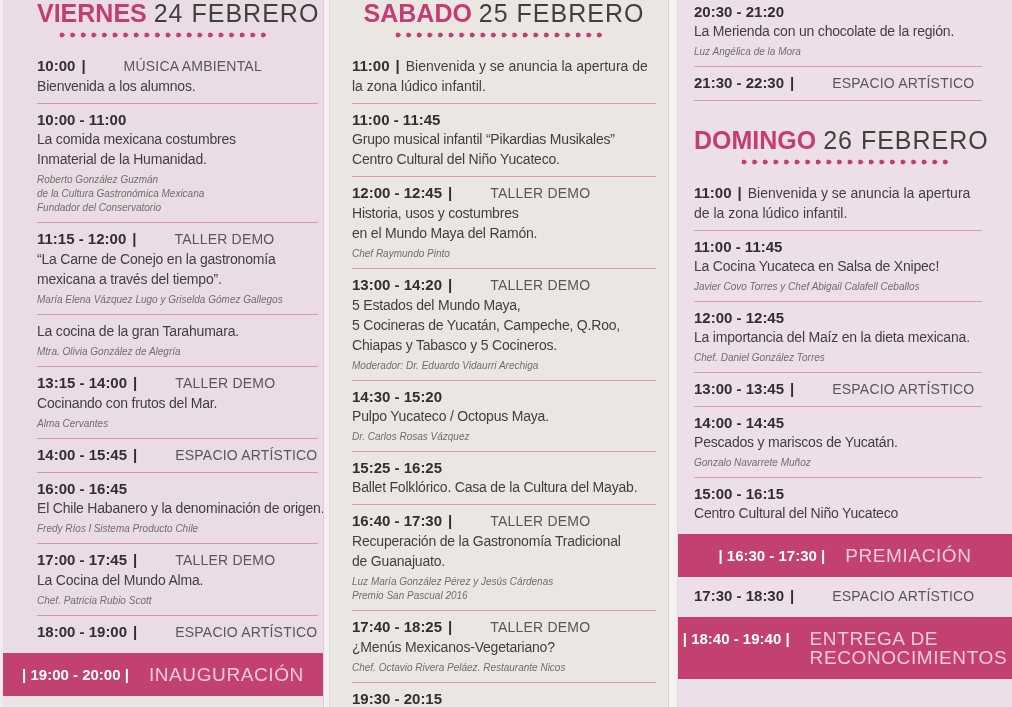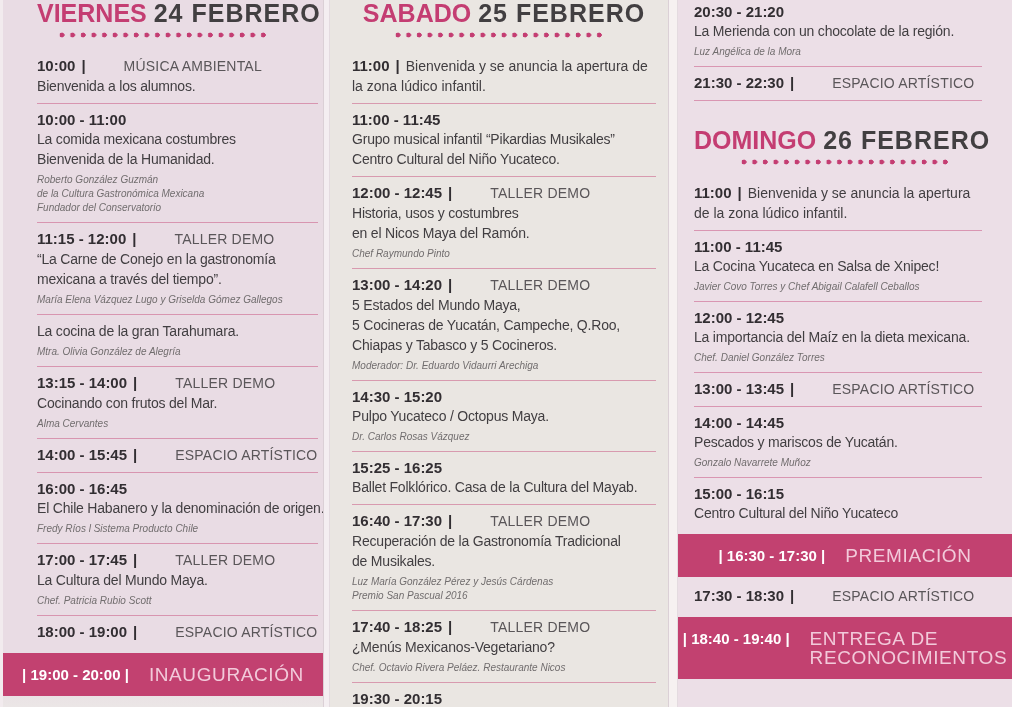--- a/index.html
+++ b/index.html
@@ -21,21 +21,21 @@
   .strip{background:#f4eef1;border-left:1px solid #dbd0d6;border-right:1px solid #e4dbe0;}
   .strip-2{background:#f6f1f1;}
 
   .day-header{
     text-align:center;
     margin:24px var(--pr) 0 var(--pl);
     font-size:25px;line-height:30px;white-space:nowrap;
   }
   .col > .day-header:first-child{margin-top:-2px;}
   .day{color:var(--accent);font-weight:700;}
-  .date{color:#423f41;font-weight:700;letter-spacing:1px;}
+  .date{color:#423f41;font-weight:400;letter-spacing:1px;}
   .dots{
     height:6px;width:212px;
     margin:4px auto 12px;
     background-image:radial-gradient(circle at 5px 3px, var(--accent) 2.2px, rgba(0,0,0,0) 2.7px);
     background-size:10.6px 6px;background-repeat:repeat-x;
   }
 
   .session{margin:0 var(--pr) 0 var(--pl);padding:6px 0 7px;}
   .col > .session:first-child{margin-top:-4px;}
   .line1{margin:0;font-size:15px;line-height:19px;color:#322e32;white-space:nowrap;}
@@ -66,21 +66,21 @@
       <div class="day-header"><span class="day">VIERNES</span> <span class="date">24 FEBRERO</span></div>
       <div class="dots"></div>
       <div class="session">
         <p class="line1"><span class="time">10:00</span><span class="pipe">|</span><span class="tag">MÚSICA AMBIENTAL</span></p>
         <div class="title-line">Bienvenida a los alumnos.</div>
       </div>
       <div class="divider"></div>
       <div class="session">
         <p class="line1"><span class="time">10:00 - 11:00</span></p>
         <div class="title-line">La comida mexicana costumbres</div>
-        <div class="title-line">Bienvenida de la Humanidad.</div>
+        <div class="title-line">Inmaterial de la Humanidad.</div>
         <div class="credits">
           <div class="credit-line">Roberto González Guzmán</div>
           <div class="credit-line">de la Cultura Gastronómica Mexicana</div>
           <div class="credit-line">Fundador del Conservatorio</div>
         </div>
       </div>
       <div class="divider"></div>
       <div class="session">
         <p class="line1"><span class="time">11:15 - 12:00</span><span class="pipe">|</span><span class="tag">TALLER DEMO</span></p>
         <div class="title-line">“La Carne de Conejo en la gastronomía</div>
@@ -112,21 +112,21 @@
       <div class="session">
         <p class="line1"><span class="time">16:00 - 16:45</span></p>
         <div class="title-line">El Chile Habanero y la denominación de origen.</div>
         <div class="credits">
           <div class="credit-line">Fredy Ríos l Sistema Producto Chile</div>
         </div>
       </div>
       <div class="divider"></div>
       <div class="session">
         <p class="line1"><span class="time">17:00 - 17:45</span><span class="pipe">|</span><span class="tag">TALLER DEMO</span></p>
-        <div class="title-line">La Cultura del Mundo Maya.</div>
+        <div class="title-line">La Cocina del Mundo Alma.</div>
         <div class="credits">
           <div class="credit-line">Chef. Patricia Rubio Scott</div>
         </div>
       </div>
       <div class="divider"></div>
       <div class="session">
         <p class="line1"><span class="time">18:00 - 19:00</span><span class="pipe">|</span><span class="tag">ESPACIO ARTÍSTICO</span></p>
       </div>
       <div class="band">
         <span class="band-time">| 19:00 - 20:00 |</span>
@@ -145,21 +145,21 @@
       <div class="divider"></div>
       <div class="session">
         <p class="line1"><span class="time">11:00 - 11:45</span></p>
         <div class="title-line">Grupo musical infantil “Pikardias Musikales”</div>
         <div class="title-line">Centro Cultural del Niño Yucateco.</div>
       </div>
       <div class="divider"></div>
       <div class="session">
         <p class="line1"><span class="time">12:00 - 12:45</span><span class="pipe">|</span><span class="tag">TALLER DEMO</span></p>
         <div class="title-line">Historia, usos y costumbres</div>
-        <div class="title-line">en el Nicos Maya del Ramón.</div>
+        <div class="title-line">en el Mundo Maya del Ramón.</div>
         <div class="credits">
           <div class="credit-line">Chef Raymundo Pinto</div>
         </div>
       </div>
       <div class="divider"></div>
       <div class="session">
         <p class="line1"><span class="time">13:00 - 14:20</span><span class="pipe">|</span><span class="tag">TALLER DEMO</span></p>
         <div class="title-line">5 Estados del Mundo Maya,</div>
         <div class="title-line">5 Cocineras de Yucatán, Campeche, Q.Roo,</div>
         <div class="title-line">Chiapas y Tabasco y 5 Cocineros.</div>
@@ -177,21 +177,21 @@
       </div>
       <div class="divider"></div>
       <div class="session">
         <p class="line1"><span class="time">15:25 - 16:25</span></p>
         <div class="title-line">Ballet Folklórico. Casa de la Cultura del Mayab.</div>
       </div>
       <div class="divider"></div>
       <div class="session">
         <p class="line1"><span class="time">16:40 - 17:30</span><span class="pipe">|</span><span class="tag">TALLER DEMO</span></p>
         <div class="title-line">Recuperación de la Gastronomía Tradicional</div>
-        <div class="title-line">de Musikales.</div>
+        <div class="title-line">de Guanajuato.</div>
         <div class="credits">
           <div class="credit-line">Luz María González Pérez y Jesús Cárdenas</div>
           <div class="credit-line">Premio San Pascual 2016</div>
         </div>
       </div>
       <div class="divider"></div>
       <div class="session">
         <p class="line1"><span class="time">17:40 - 18:25</span><span class="pipe">|</span><span class="tag">TALLER DEMO</span></p>
         <div class="title-line">¿Menús Mexicanos-Vegetariano?</div>
         <div class="credits">

